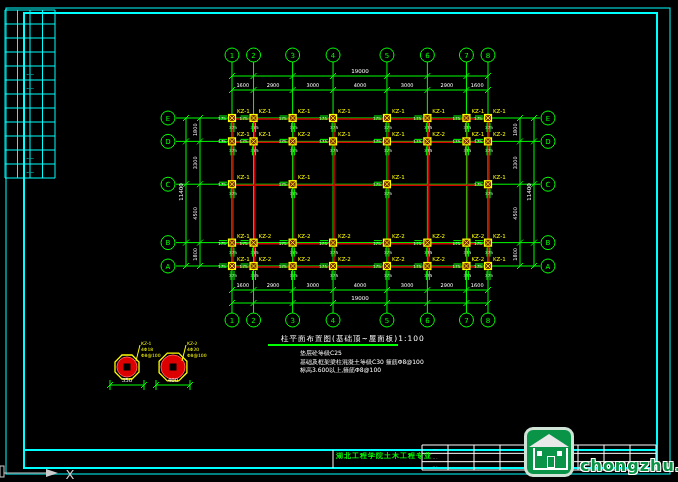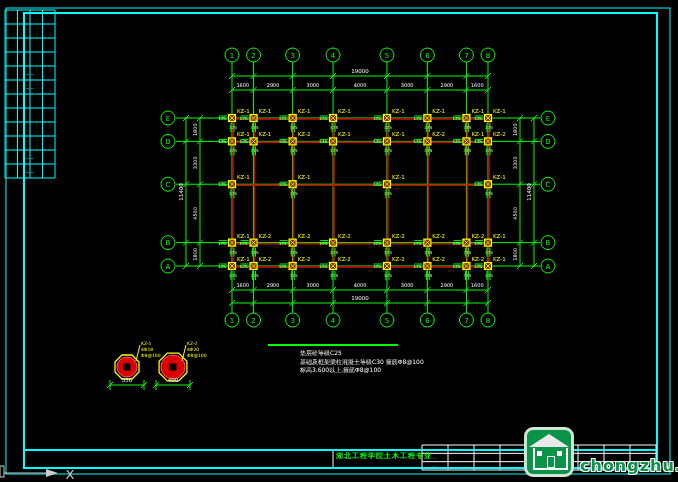--- a/index.html
+++ b/index.html
@@ -631,20 +631,21 @@
       <text x="435" y="451.25" font-size="4" fill="#dddddd" text-anchor="middle" font-family="DejaVu Sans, sans-serif">·· ·</text>
       <text x="539" y="451.25" font-size="4" fill="#dddddd" text-anchor="middle" font-family="DejaVu Sans, sans-serif">·· ·</text>
       <text x="617" y="451.25" font-size="4" fill="#dddddd" text-anchor="middle" font-family="DejaVu Sans, sans-serif">·· ·</text>
       <text x="435" y="459.5833333333333" font-size="4" fill="#dddddd" text-anchor="middle" font-family="DejaVu Sans, sans-serif">·· ·</text>
       <text x="539" y="459.5833333333333" font-size="4" fill="#dddddd" text-anchor="middle" font-family="DejaVu Sans, sans-serif">·· ·</text>
       <text x="435" y="467.9166666666667" font-size="4" fill="#dddddd" text-anchor="middle" font-family="DejaVu Sans, sans-serif">·· ·</text>
       <text x="539" y="467.9166666666667" font-size="4" fill="#dddddd" text-anchor="middle" font-family="DejaVu Sans, sans-serif">·· ·</text>
       <text x="617" y="467.9166666666667" font-size="4" fill="#dddddd" text-anchor="middle" font-family="DejaVu Sans, sans-serif">·· ·</text>
     </svg>
 
+  <div class="ov" id="plan-title">柱平面布置图(基础顶~屋面板)1:100</div>
   <div class="ov" id="title-underline"></div>
 
   <div class="ov" id="plan-notes">
     <div>垫层砼等级C25</div>
     <div>基础及框架梁柱混凝土等级C30 箍筋Φ8@100</div>
     <div>标高3.600以上,箍筋Φ8@100</div>
   </div>
 
   <div class="ov" id="footer-dept">湖北工程学院土木工程专业</div>
 

